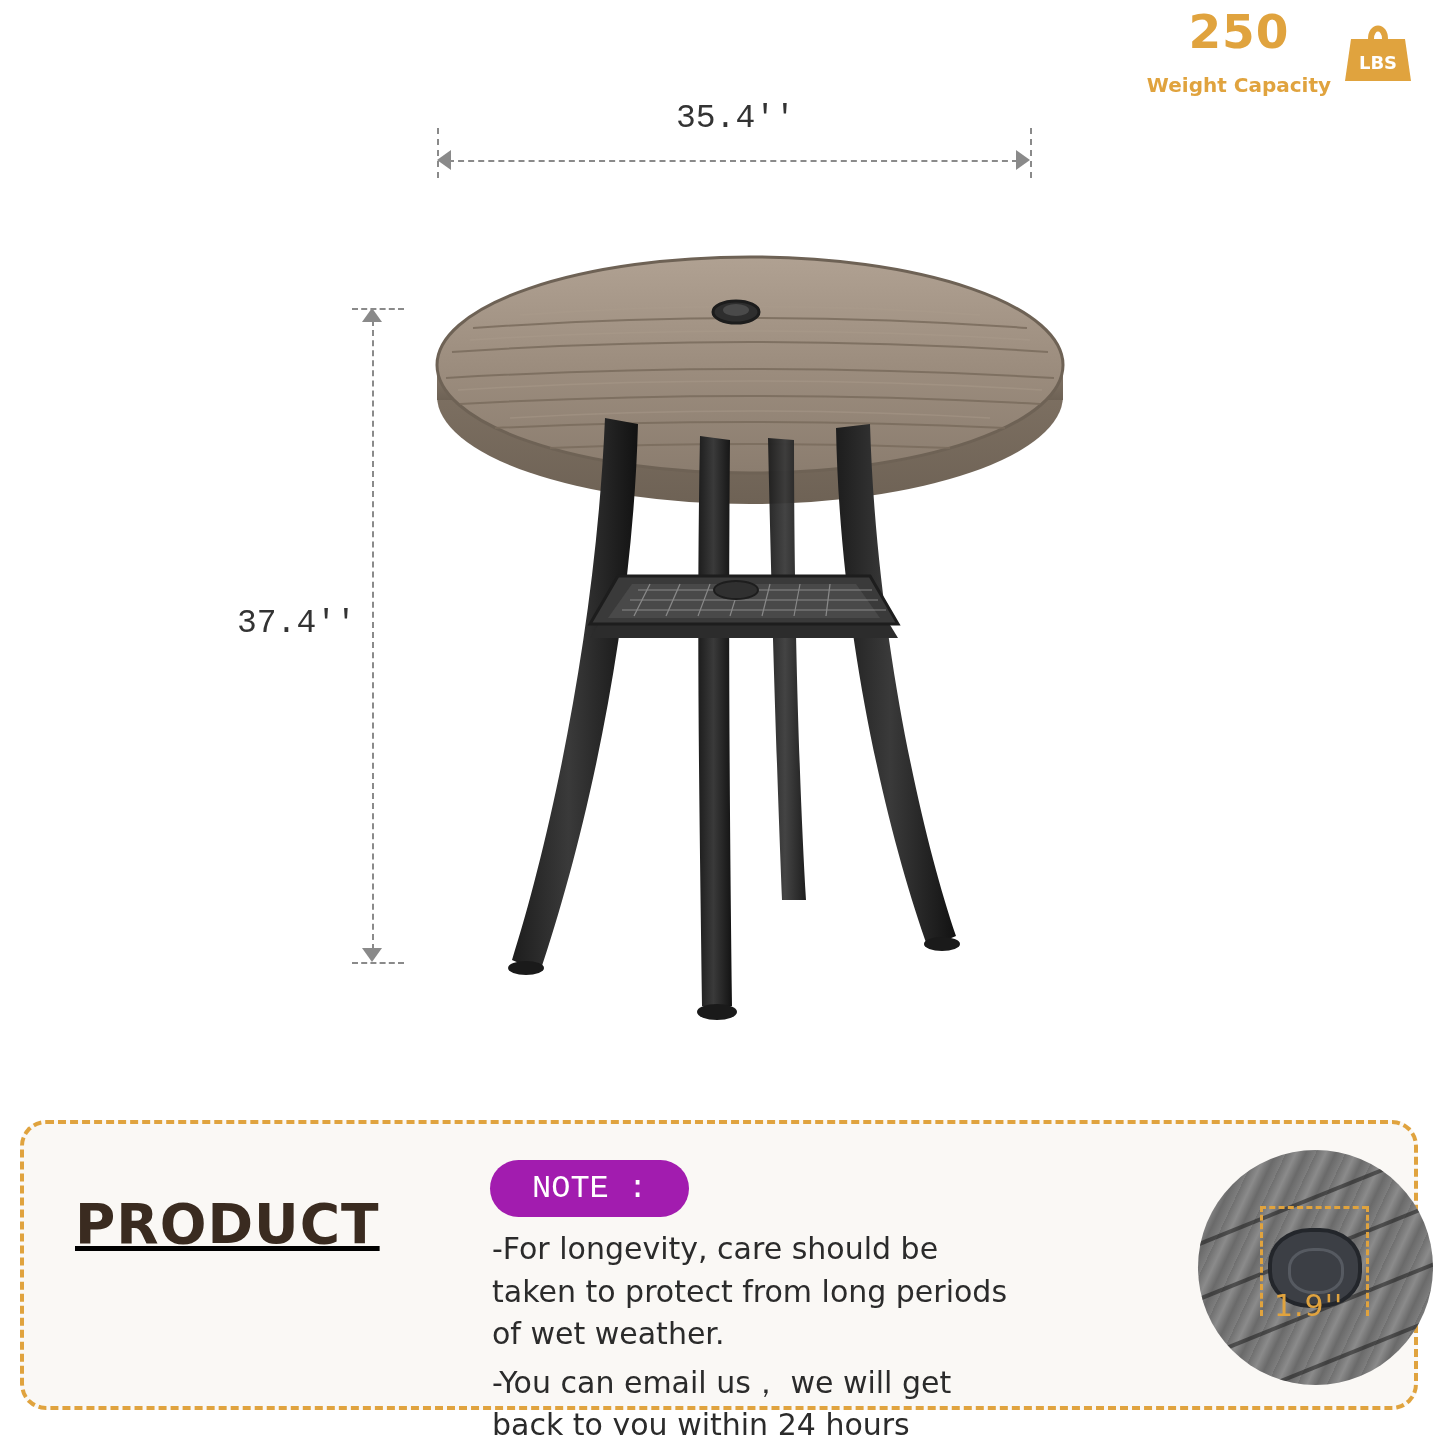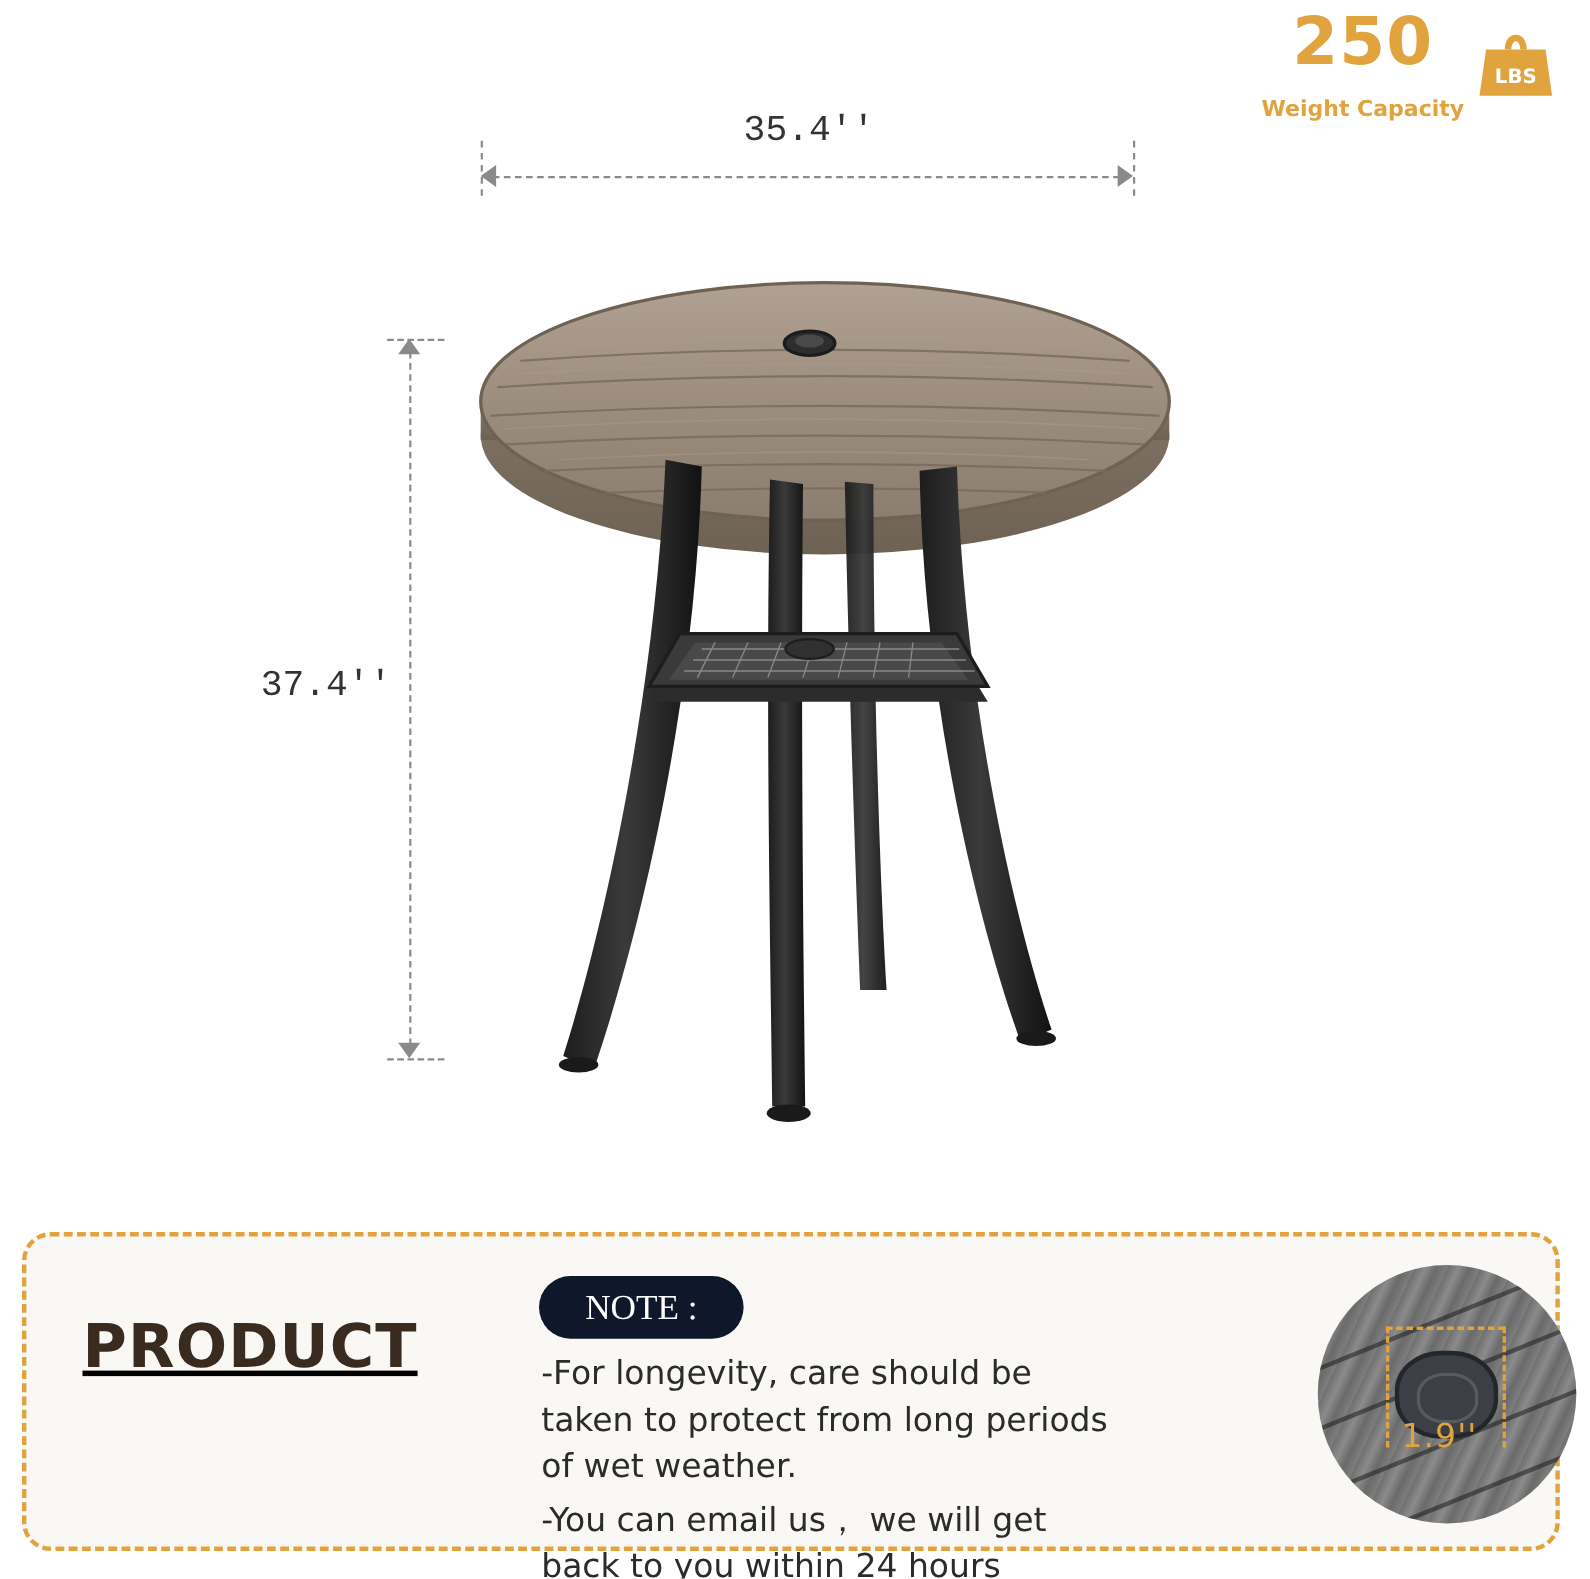--- a/index.html
+++ b/index.html
@@ -11,21 +11,21 @@
     overflow:hidden;
   }
 
   
   #weight-badge{
     position:absolute; right:30px; top:8px;
     display:flex; align-items:center; gap:10px;
   }
   #weight-badge .wb-text{ text-align:center; line-height:1; }
   #weight-badge .wb-num{
-    font-size:60px; font-weight:bold; color:#E0A33E;
+    font-size:47px; font-weight:bold; color:#E0A33E;
     letter-spacing:1px; display:block;
   }
   #weight-badge .wb-label{
     font-size:20px; font-weight:bold; color:#E0A33E;
     display:block; margin-top:20px;
   }
   #weight-badge .wb-icon{ position:relative; width:74px; height:66px; }
 
   
   .dim-label{
@@ -67,24 +67,24 @@
     font-size:55px; font-weight:bold; color:#3A2B20; letter-spacing:1px;
     font-family:"DejaVu Sans", sans-serif;
   }
   #product-size .ps-line2{
     font-size:55px; font-weight:bold; color:#E0A33E; letter-spacing:1px;
     margin-top:10px;
     font-family:"DejaVu Sans", sans-serif;
   }
   #note-pill{
     position:absolute; left:490px; top:1160px;
-    background:#0f172a; color:#fff;
+    background:#a21caf; color:#fff;
     font-size:32px; padding:10px 42px;
     border-radius:30px;
-    font-family:Liberation Serif, serif;
+    font-family:Liberation Mono, monospace;
   }
   #note-body{
     position:absolute; left:492px; top:1228px; width:530px;
     font-size:30px; line-height:1.42; color:#2b2b2b;
     font-family:"DejaVu Sans", sans-serif;
   }
   #note-body p{ margin:0 0 6px 0; }
 
   
   #hole-detail{

